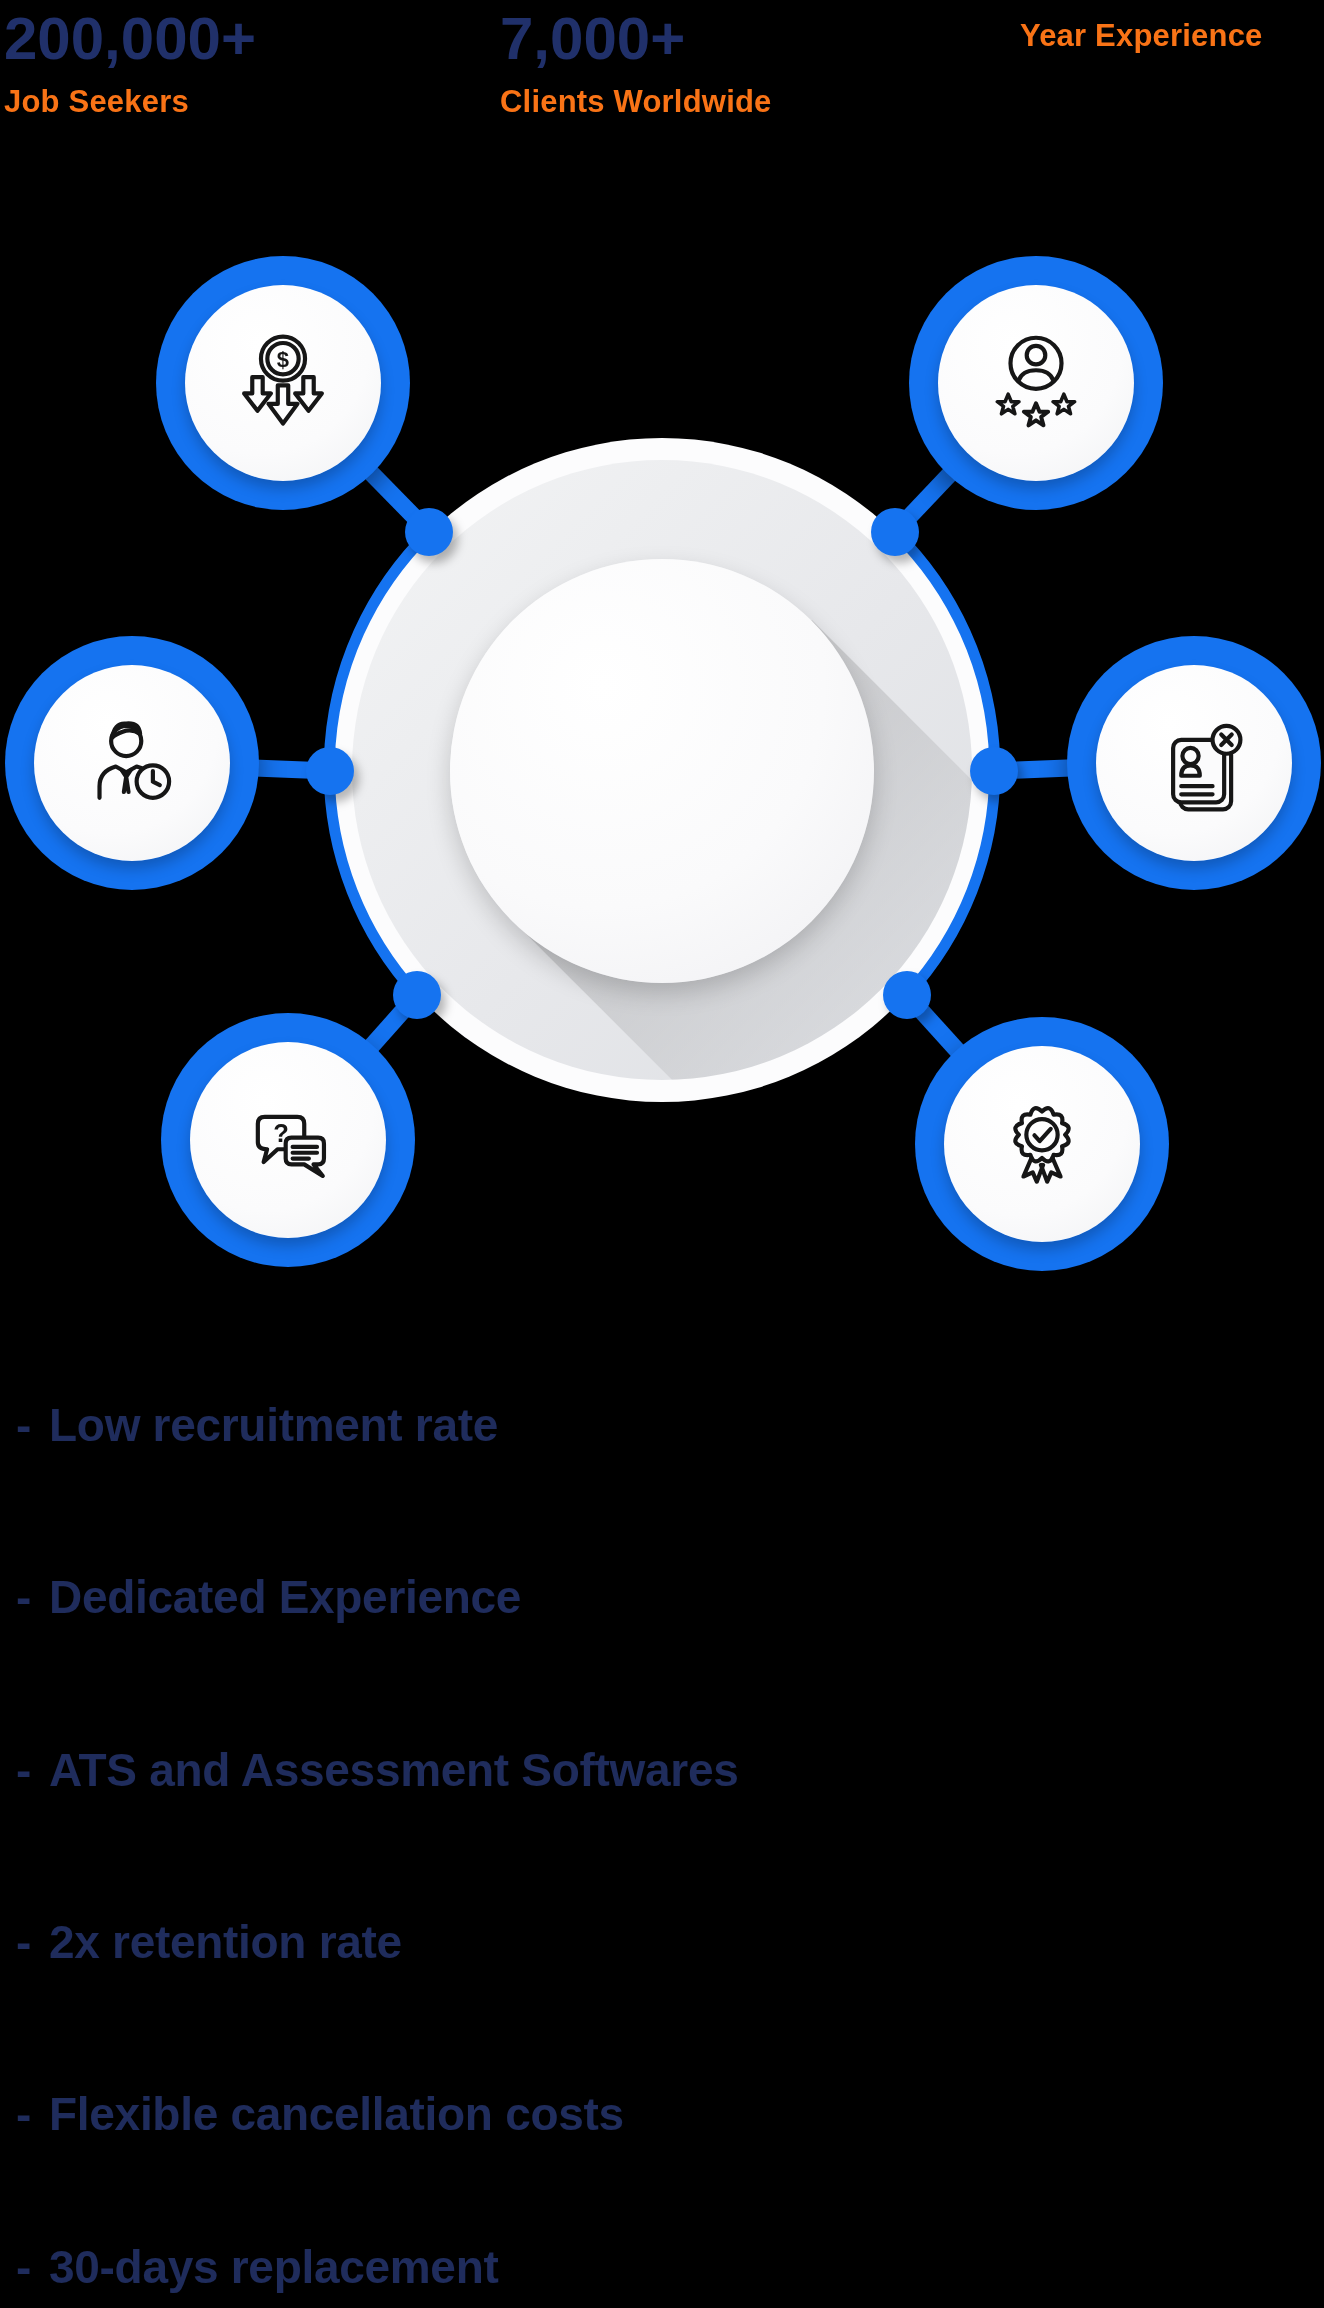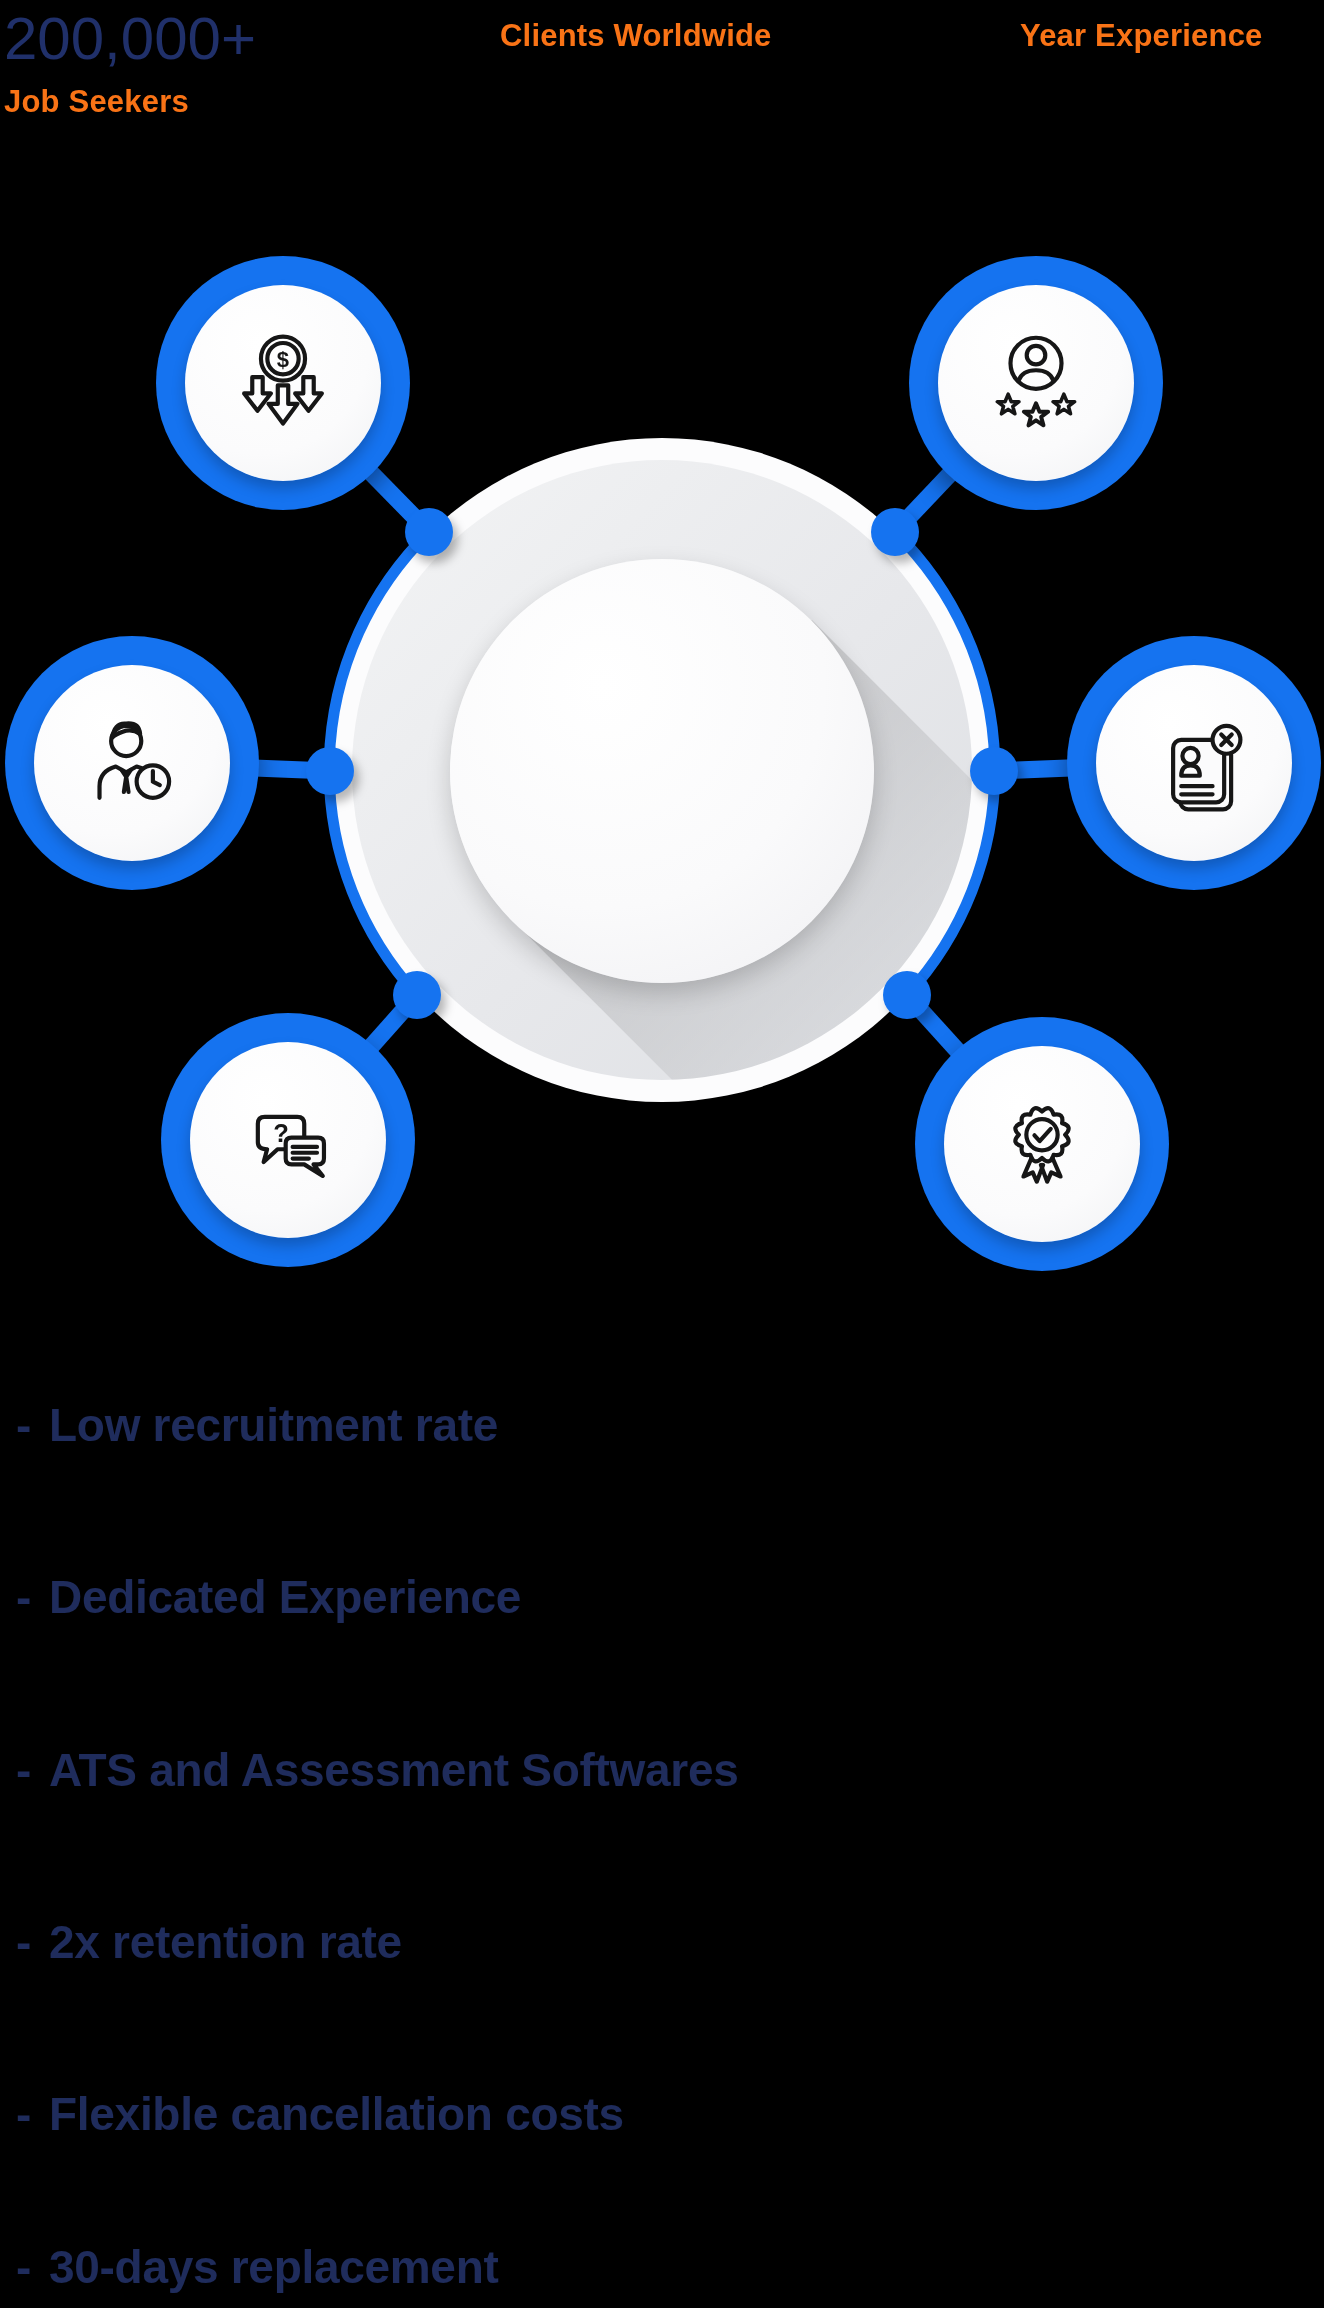--- a/index.html
+++ b/index.html
@@ -2,21 +2,21 @@
 <html><head>
 <meta charset="utf-8">
 <style>
   html,body{margin:0;padding:0;background:#000;}
   body{width:1324px;height:2308px;position:relative;overflow:hidden;
        font-family:"Liberation Sans",sans-serif;}
   .abs{position:absolute;}
 
   
   .stat{position:absolute;top:6px;}
-  .stat-value{font-size:60px;font-weight:400;color:#20306a;letter-spacing:0px;line-height:1.1;}
+  .stat-value{font-size:60px;font-weight:700;color:#20306a;letter-spacing:0px;line-height:1.1;}
   .stat-label{font-size:31px;font-weight:700;color:#f97316;margin-top:12px;letter-spacing:0.2px;}
 
   
   .hub-outer{left:330px;top:438px;width:664px;height:664px;border-radius:50%;
              background:#fcfcfd;box-shadow:0 14px 40px rgba(0,0,0,.45);}
   .hub-disc{left:352px;top:460px;width:620px;height:620px;border-radius:50%;overflow:hidden;
             background:linear-gradient(135deg,#f3f4f5 0%,#e7e8eb 55%,#dddfe3 100%);}
   .hub-wedge{left:310px;top:98px;width:560px;height:424px;transform-origin:0 212px;
              transform:rotate(45deg);
              background:linear-gradient(90deg,rgba(0,0,0,.14),rgba(0,0,0,0) 78%);}
@@ -46,20 +46,21 @@
   .benefit .dash{margin-right:18px;}
 </style>
 </head>
 <body>
 
 <div class="stat" style="left:4px">
   <div class="stat-value">200,000+</div>
   <div class="stat-label">Job Seekers</div>
 </div>
 <div class="stat" style="left:500px">
+  <div class="stat-value">7,000+</div>
   <div class="stat-label">Clients Worldwide</div>
 </div>
 <div class="stat" style="left:1020px">
   <div class="stat-label">Year Experience</div>
 </div>
 
 <div class="abs hub-outer"></div>
 <div class="abs hub-disc">
   <div class="abs hub-wedge"></div>
   <div class="abs hub-inner"></div>

